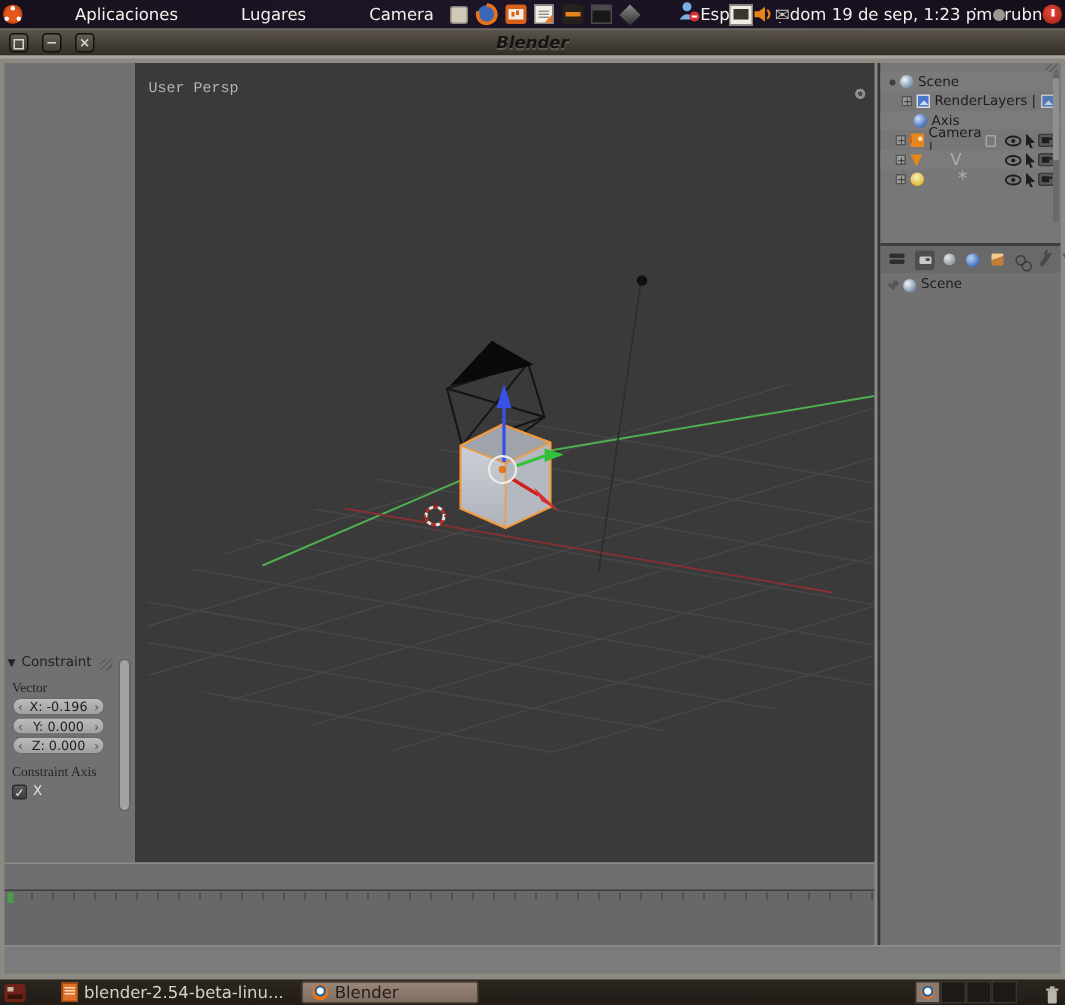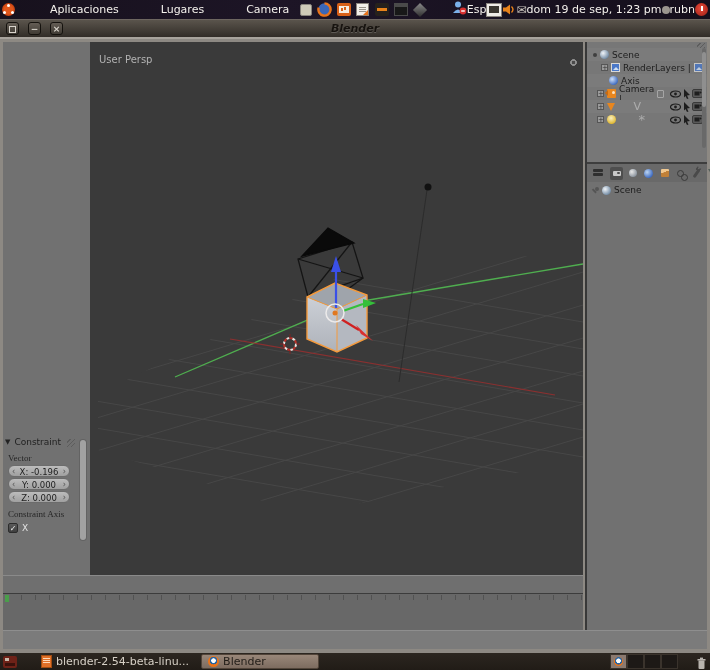--- a/index.html
+++ b/index.html
@@ -30,21 +30,21 @@
   #title-text{position:absolute;left:0;right:0;top:2px;text-align:center;font-size:11px;font-weight:bold;font-style:italic;
     color:#17130f;text-shadow:0 1px 0 rgba(255,255,255,.18);}
   .tb-btn{position:absolute;top:2px;width:13px;height:13px;border-radius:3px;border:1px solid #15120e;
     background:linear-gradient(#645d55,#403b34);color:#d9d4cc;font-size:9px;font-weight:bold;line-height:12px;text-align:center;box-sizing:border-box;}
   .tb-restore-glyph{display:block;width:5px;height:5px;border:1px solid #d9d4cc;margin:3px auto 0;}
   
   #win-frame{position:absolute;left:0;top:37px;width:710px;height:616px;background:#8d8983;border-top:2px solid #a8a39c;box-sizing:border-box;}
   .region{position:absolute;box-sizing:border-box;}
   #toolshelf{left:3px;top:3px;width:87px;height:533px;background:#717171;}
   #viewport{left:90px;top:3px;width:493px;height:533px;background:#3a3a3a;}
-  #vp-label{position:absolute;left:9px;top:12px;font-size:10px;color:#b2b2b2;}
+  #vp-label{position:absolute;left:9px;top:12px;font-size:10px;color:#b2b2b2;font-family:Liberation Mono, monospace;}
   #vp-gear{position:absolute;right:6px;top:17px;width:7px;height:7px;border-radius:50%;background:radial-gradient(circle,#4a4a4a 30%,#909090 32%,#909090 70%,transparent 72%);}
   #right-col{left:585px;top:3px;width:122px;height:588px;background:#717171;border-left:2px solid #383838;}
   #outliner{position:absolute;left:0;top:0;right:0;height:120px;background:#777777;}
   #outliner-corner{position:absolute;right:2px;top:1px;width:8px;height:8px;
      background:repeating-linear-gradient(135deg,transparent 0 2px,#5d5d5d 2px 3px);}
   .ol-row{position:relative;display:flex;align-items:center;height:13px;font-size:9px;color:#1d1d1d;gap:3px;}
   .ol-row:nth-child(odd){background:#7b7b7b;}
   .ol-expander{width:7px;height:7px;background:#9b9b9b;border:1px solid #55555;border:1px solid #555;font-size:7px;line-height:6px;text-align:center;color:#333;box-sizing:border-box;}
   .ol-dot{width:4px;height:4px;border-radius:50%;background:#3f3f3f;}
   .ol-spacer{flex:1;}

